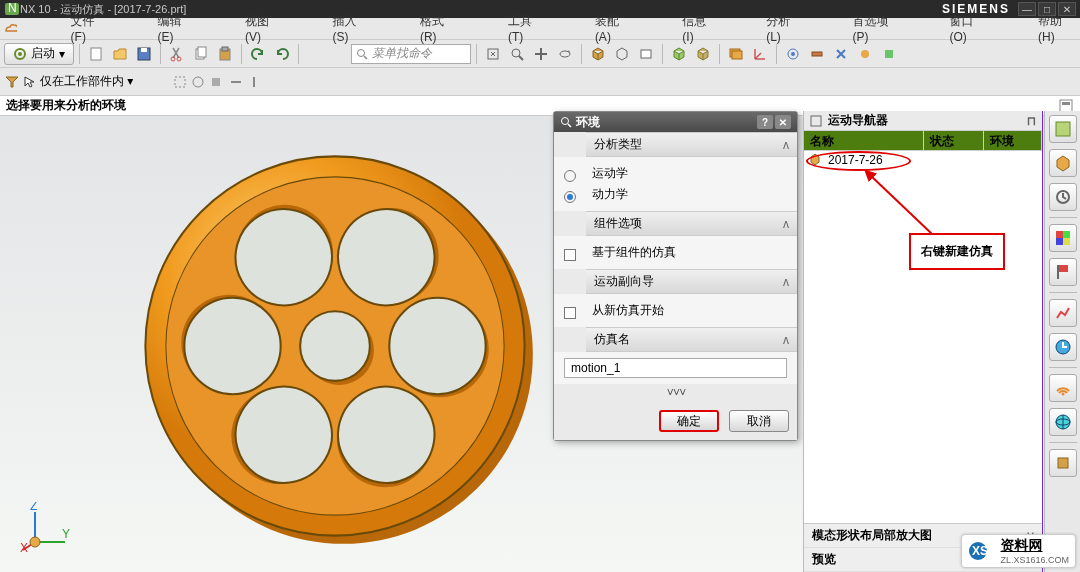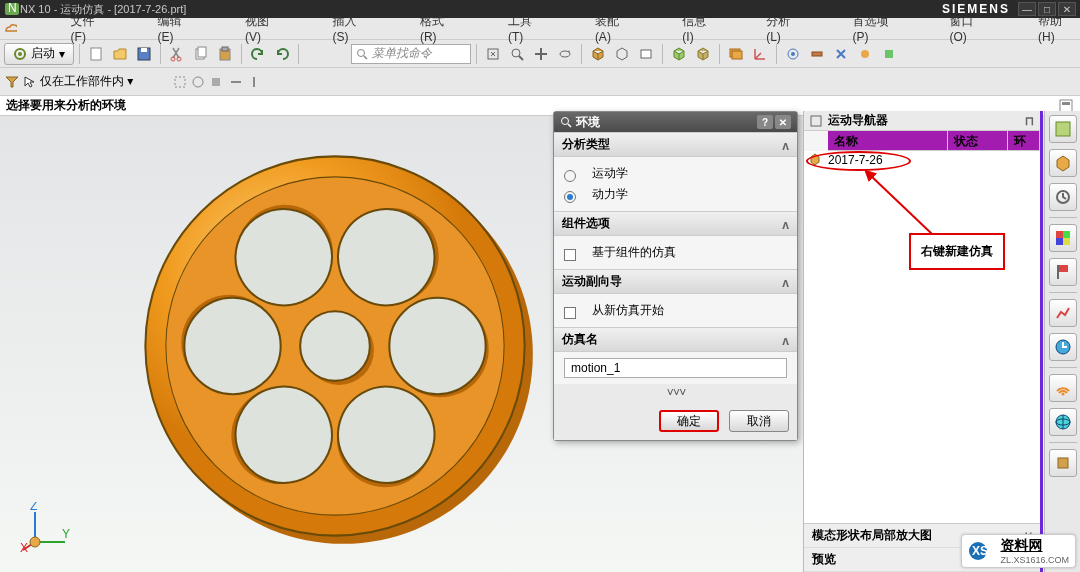--- a/index.html
+++ b/index.html
@@ -39,38 +39,38 @@
 .wheel { width: 100%; height: 100%; }
 
 
 .triad { position: absolute; left: 20px; bottom: 20px; width: 50px; height: 50px; }
 
 
 .env-dialog { position: absolute; left: 553px; top: 111px; width: 245px; background: #eaeaea; border: 1px solid #888; border-radius: 3px; box-shadow: 2px 2px 6px rgba(0,0,0,0.3); }
 .env-title { height: 20px; background: linear-gradient(#6a6a6a,#4a4a4a); color: #fff; display: flex; align-items: center; padding: 0 6px; font-weight: bold; }
 .env-title .sp { flex: 1; }
 .env-title .dlg-btn { width: 16px; height: 14px; background: #888; margin-left: 2px; display: flex; align-items: center; justify-content: center; font-size: 10px; color: #fff; border-radius: 2px; }
-.section-h { background: linear-gradient(#f0f0f0,#d8d8d8); border-top: 1px solid #ccc; border-bottom: 1px solid #ccc; padding: 3px 8px; font-weight: bold; display: flex; align-items: flex-end; }
+.section-h { background: linear-gradient(#f0f0f0,#d8d8d8); border-top: 1px solid #ccc; border-bottom: 1px solid #ccc; padding: 3px 8px; font-weight: normal; display: flex; align-items: center; margin-left: 32px; }
 .section-h .chev { margin-left: auto; color: #666; }
 .section-body { padding: 6px 10px; background: #f5f5f5; }
 .radio-row, .check-row { display: flex; align-items: flex-end; gap: 16px; padding: 2px 0; }
 .radio { width: 12px; height: 12px; border: 1px solid #777; border-radius: 50%; display: flex; align-items: center; justify-content: center; }
 .radio.checked::after { content: ''; width: 6px; height: 6px; background: #2b7cd3; border-radius: 50%; }
 .checkbox { width: 12px; height: 12px; border: 1px solid #777; background: #fff; }
 .simname-input { width: 100%; height: 20px; border: 1px solid #aaa; background: #fff; padding: 0 6px; display: flex; align-items: center; }
 .more-chev { text-align: center; padding: 2px; color: #555; letter-spacing: -2px; }
 .dlg-btns { display: flex; justify-content: flex-end; gap: 10px; padding: 8px; background: #eaeaea; }
 .dlg-button { width: 60px; height: 22px; background: linear-gradient(#fff,#d8d8d8); border: 1px solid #888; border-radius: 3px; display: flex; align-items: center; justify-content: center; }
 .dlg-button.highlight { border: 2px solid #e00000; }
 
 
-.nav-panel { position: absolute; left: 803px; top: 111px; width: 240px; bottom: 0; background: #f5f5f5; border-left: 1px solid #bbb; border-right: 3px solid #6d28d9; display: flex; flex-direction: column; }
+.nav-panel { position: absolute; left: 803px; top: 111px; width: 240px; bottom: 0; background: #f5f5f5; border-left: 1px solid #bbb; border-right: 1px solid #6d28d9; display: flex; flex-direction: column; }
 .nav-title { height: 20px; background: #eaeaea; border-bottom: 1px solid #ccc; display: flex; align-items: center; padding: 0 6px; gap: 6px; font-weight: bold; }
 .nav-title .pin { margin-left: auto; color: #666; }
-.nav-head { height: 20px; background: #a21caf; border-bottom: 1px solid #ccc; display: flex; margin-left: 24px; }
+.nav-head { height: 20px; background: #4d7c0f; border-bottom: 1px solid #ccc; display: flex; }
 .nav-head div { border-right: 1px solid #ccc; padding: 2px 6px; font-weight: bold; }
 .nav-head .c1 { width: 120px; } .nav-head .c2 { width: 60px; } .nav-head .c3 { flex: 1; }
 .nav-body { flex: 1; background: #fff; position: relative; }
 .nav-row { display: flex; align-items: flex-start; padding: 2px 6px; gap: 4px; }
 .nav-row .node-icon { width: 14px; height: 12px; }
 .highlight-oval { position: absolute; border: 2px solid #e00000; border-radius: 50%; }
 .annotation { position: absolute; border: 2px solid #e00000; background: #fff; padding: 8px 10px; font-weight: bold; color: #000; }
 .arrow-svg { position: absolute; }
 .nav-footer { border-top: 1px solid #ccc; background: #eee; }
 .nav-footer .row { padding: 3px 8px; border-bottom: 1px solid #ddd; font-weight: bold; display:flex; align-items:center;}

